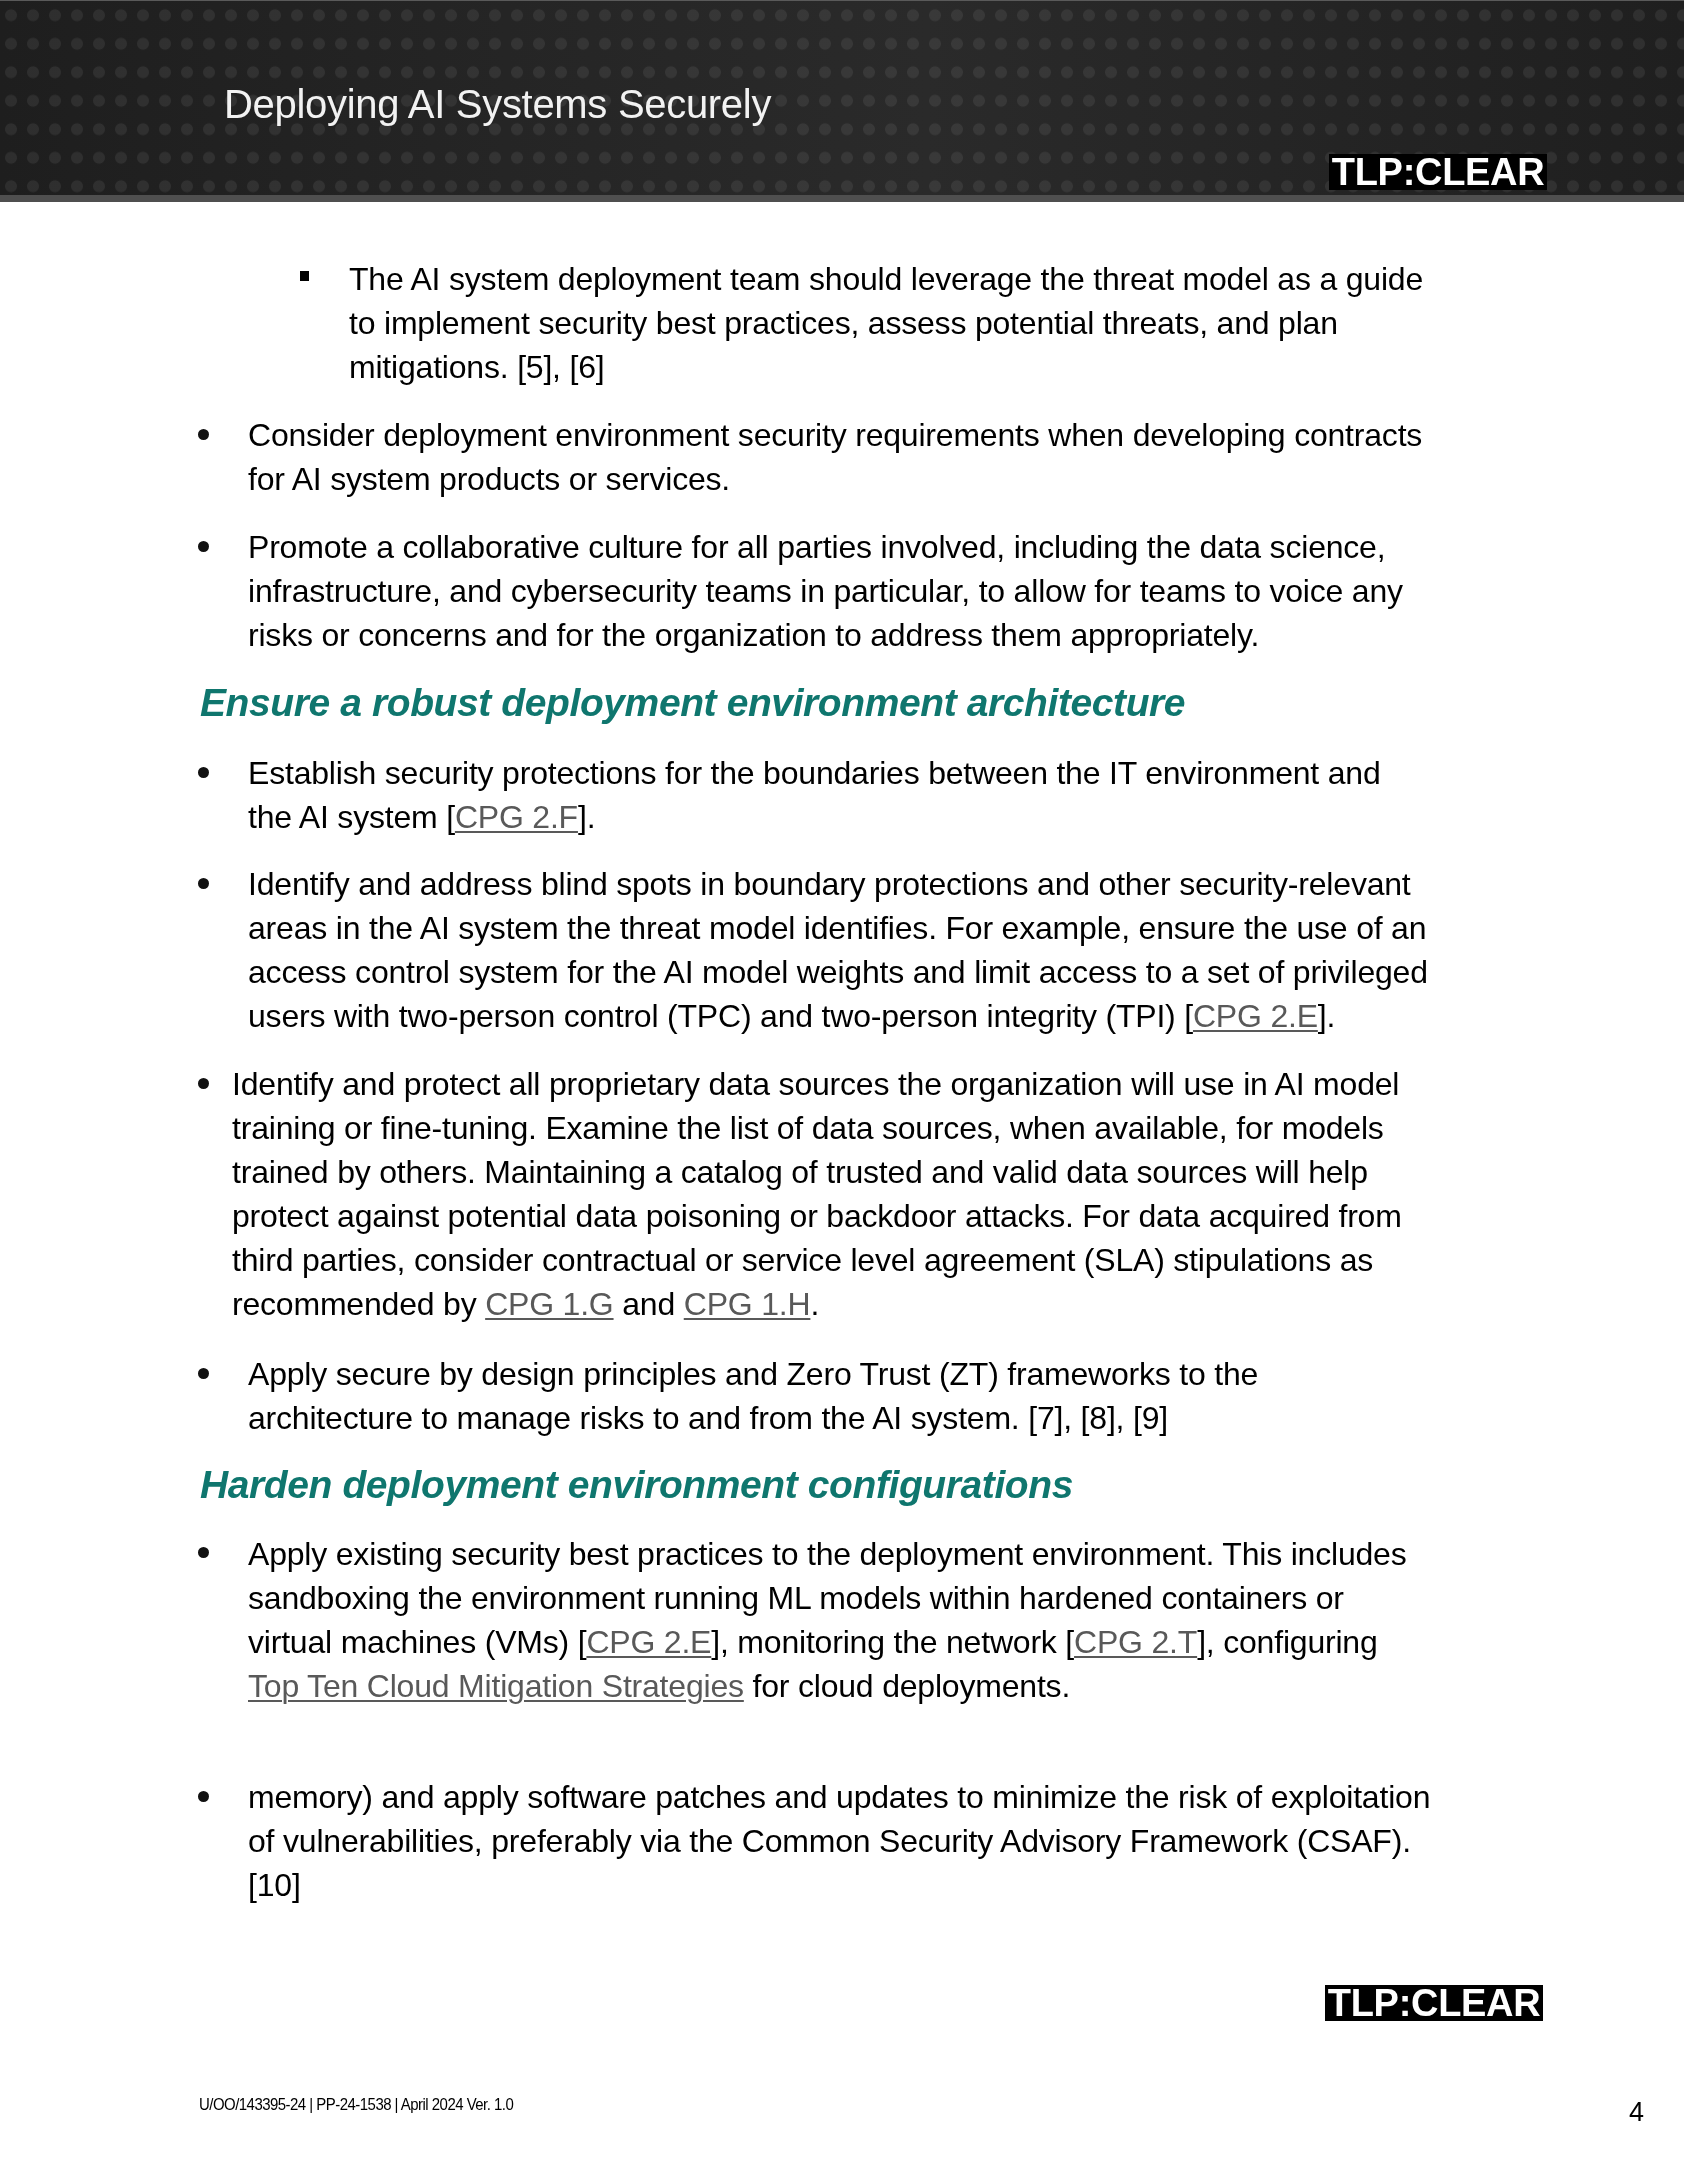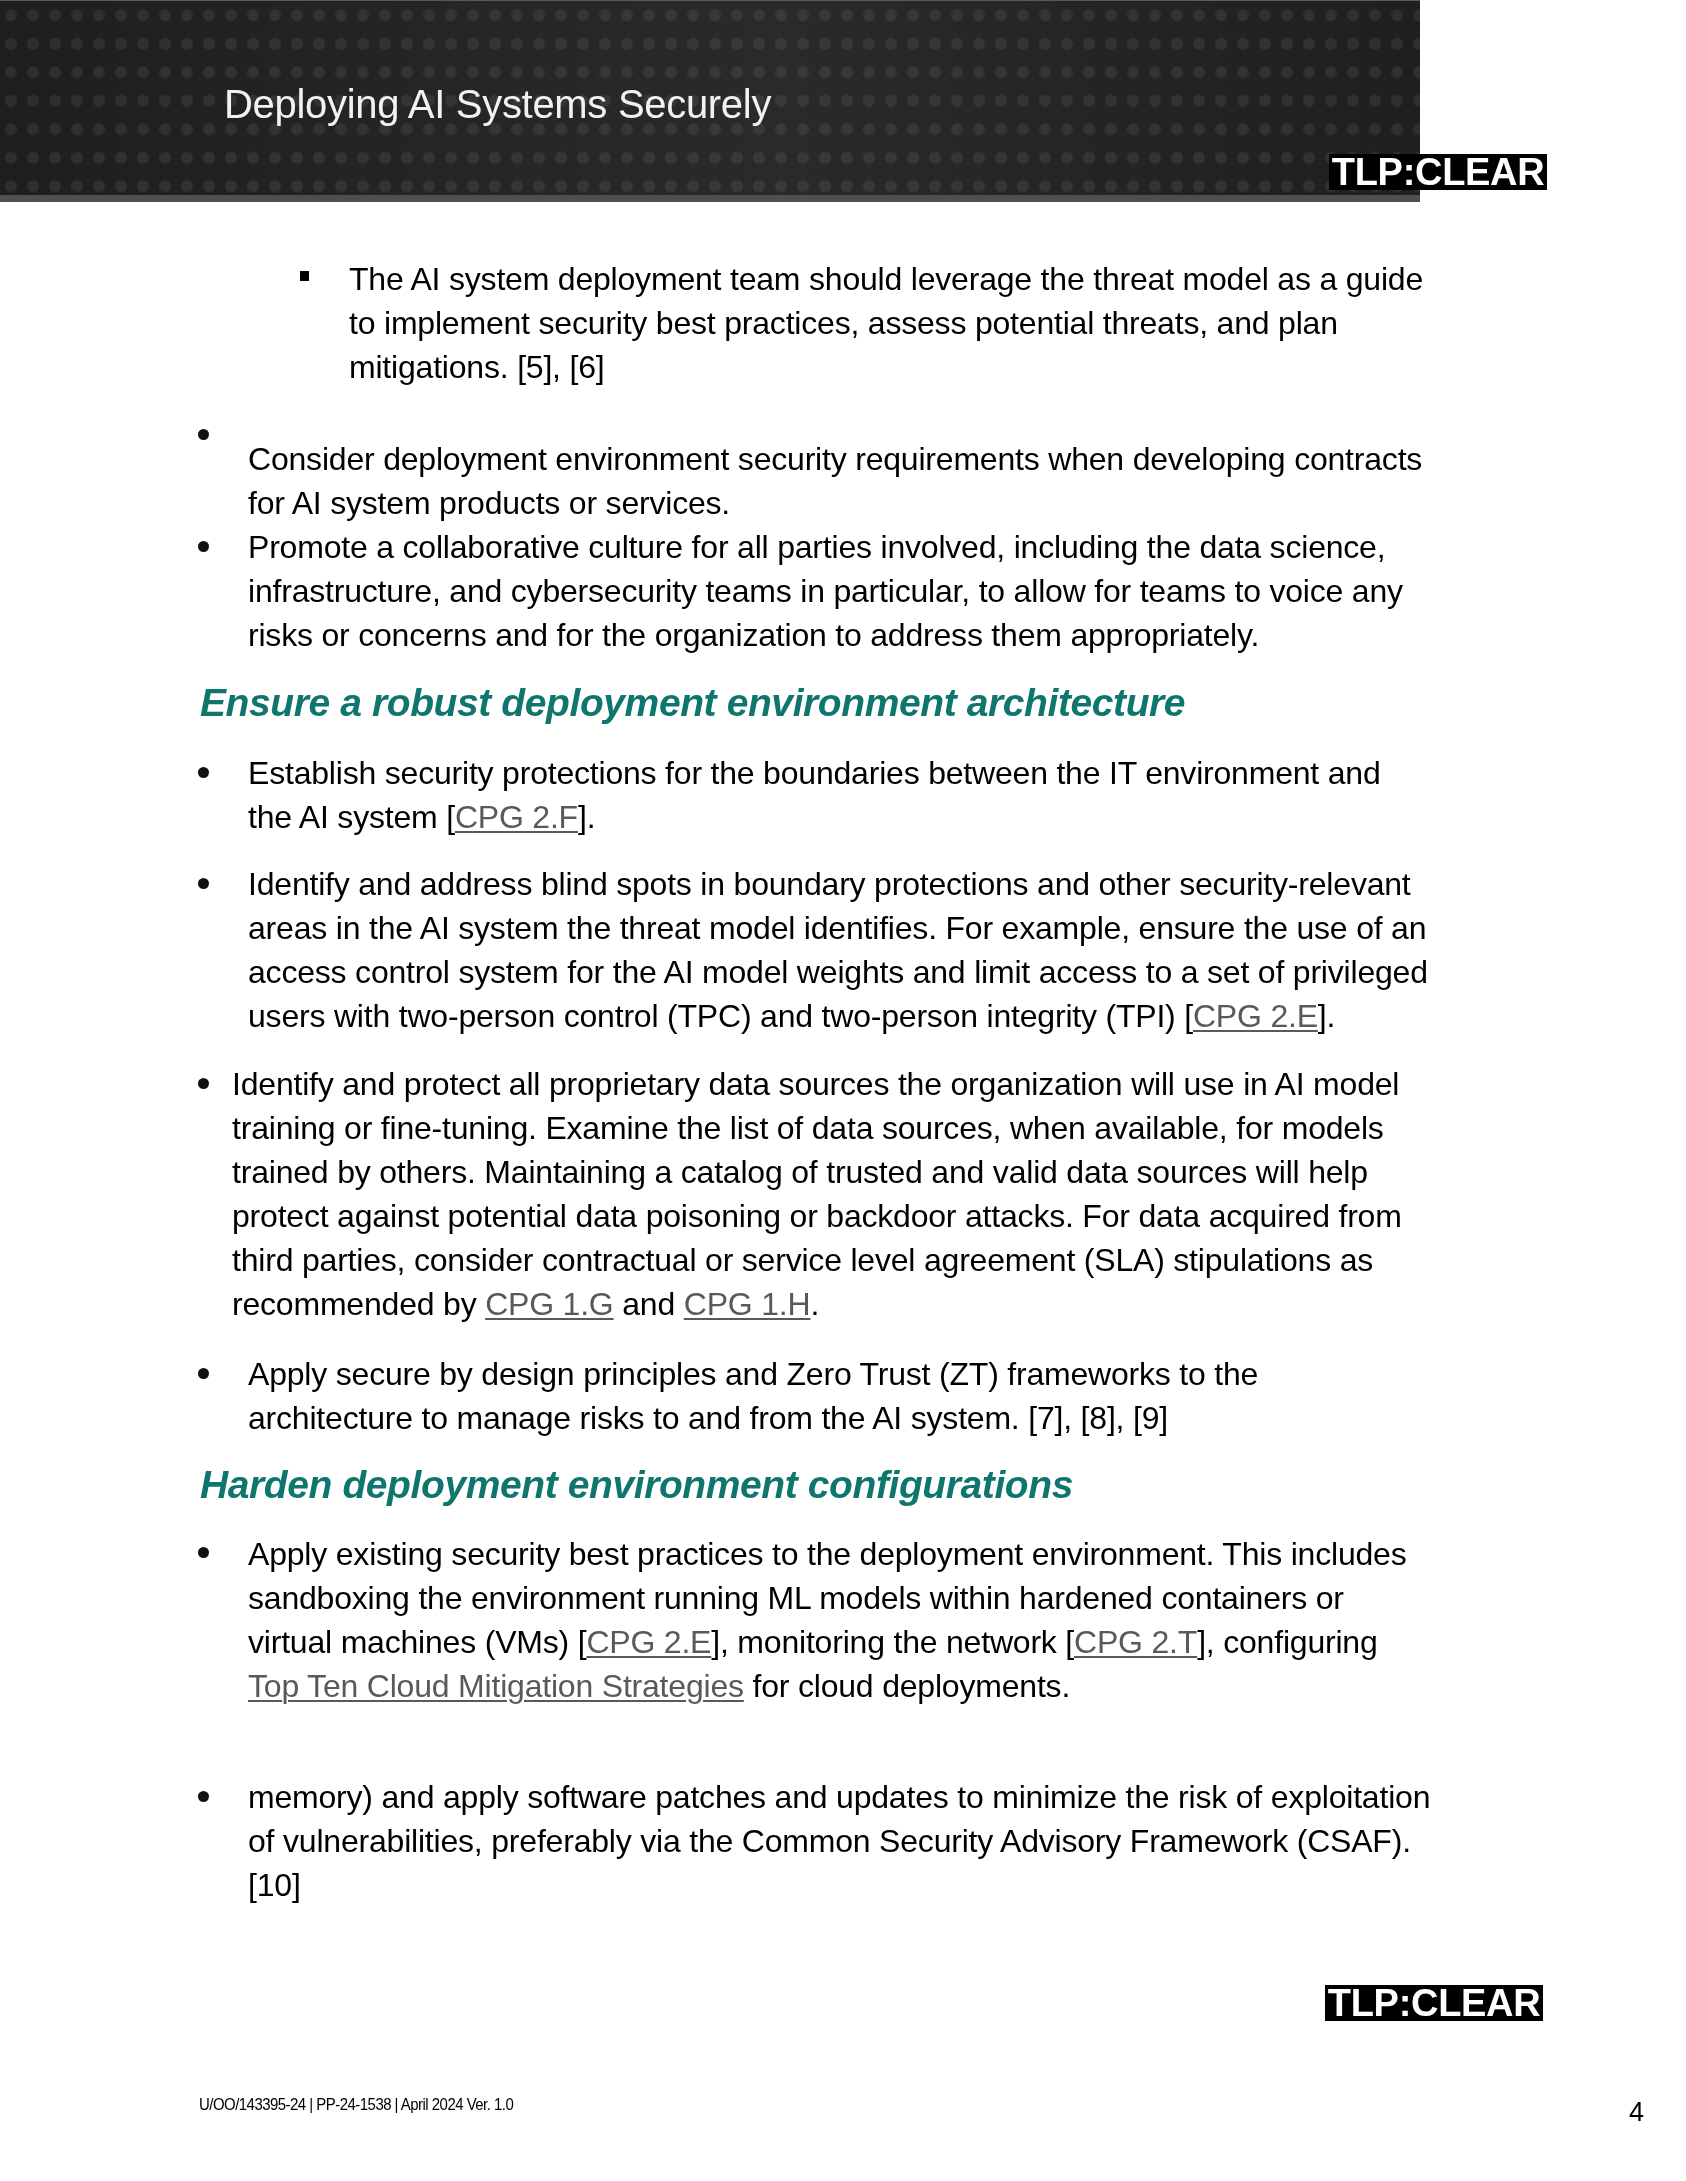--- a/index.html
+++ b/index.html
@@ -2,21 +2,21 @@
 <html style="font-size:14.7px"><head>
 <meta charset="utf-8">
 <style>
   html, body { margin: 0; padding: 0; }
   body {
     width: 1686px; height: 2182px; position: relative; overflow: hidden;
     background: #ffffff; color: #000;
     font-family: "Liberation Sans", sans-serif;
   }
   .header {
-    position: absolute; left: 0; top: 0; width: 1420px; height: 195px;
+    position: absolute; left: 0; top: 0; width: 1684px; height: 195px;
     background:
       radial-gradient(circle, rgba(255,255,255,0.07) 5.5px, transparent 6.4px) 0 0 / 22px 28.5px,
       linear-gradient(90deg, #1e1e1e 0%, #252525 30%, #2a2a2a 55%, #1f1f1f 100%);
     border-top: 1.8px solid #5a5a5a;
     box-sizing: border-box;
   }
   .header::after {
     content: ""; position: absolute; left: 0; right: 0; bottom: -7.3px; height: 7.3px;
     background: #4f4f4f;
   }
@@ -65,21 +65,21 @@
 <div class="content">
 
   <span class="bullet-square" style="top:271px;"></span>
   <div class="para" style="left:349px; top:257px;">
     <span class="line">The AI system deployment team should leverage the threat model as a guide</span>
     <span class="line">to implement security best practices, assess potential threats, and plan</span>
     <span class="line">mitigations. [5], [6]</span>
   </div>
 
   <span class="bullet-dot" style="top:429px;"></span>
-  <div class="para" style="left:248px; top:413px;margin-top:24px;">
+  <div class="para" style="left:248px; top:413px;">
     <span class="line">Consider deployment environment security requirements when developing contracts</span>
     <span class="line">for AI system products or services.</span>
   </div>
 
   <span class="bullet-dot" style="top:541px;"></span>
   <div class="para" style="left:248px; top:525px;">
     <span class="line">Promote a collaborative culture for all parties involved, including the data science,</span>
     <span class="line">infrastructure, and cybersecurity teams in particular, to allow for teams to voice any</span>
     <span class="line">risks or concerns and for the organization to address them appropriately.</span>
   </div>

